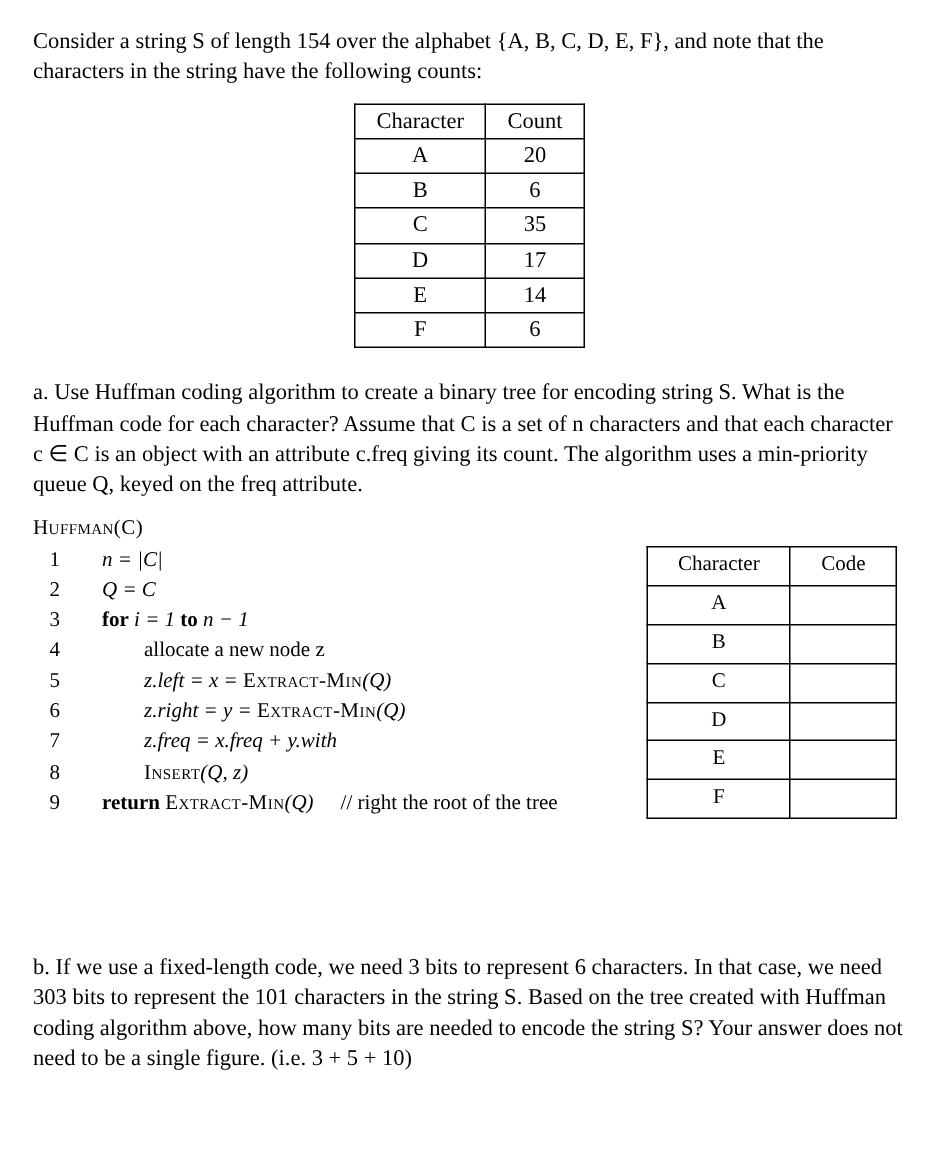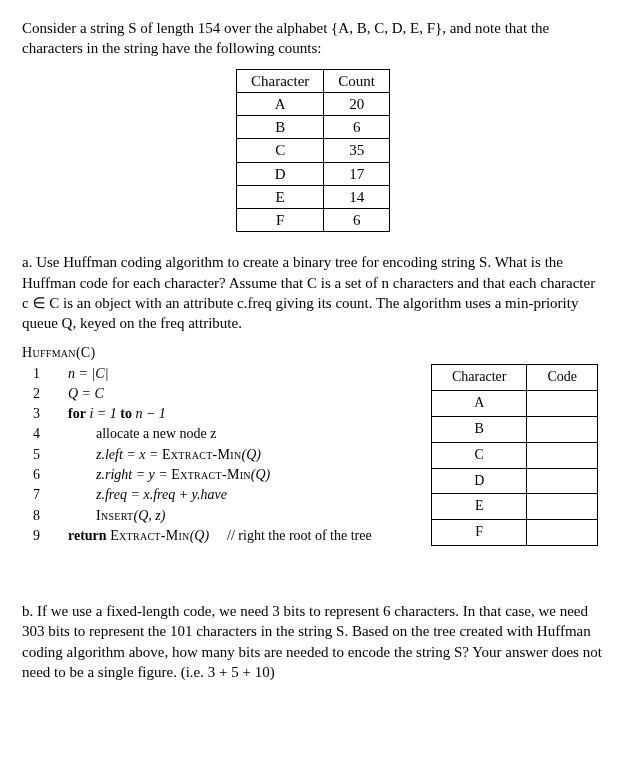--- a/index.html
+++ b/index.html
@@ -52,21 +52,21 @@
     border-collapse: collapse;
     margin-right: 6px;
   }
   .code-table th, .code-table td {
     border: 1px solid #000;
     padding: 3px 20px;
     text-align: center;
     font-weight: normal;
     font-size: 14px;
   }
-  .part-b { margin-top: 55px; }
+  .part-b { margin-top: 89px; }
 </style>
 </head>
 <body>
 
 <div class="intro">Consider a string S of length 154 over the alphabet {A, B, C, D, E, F}, and note that the characters in the string have the following counts:</div>
 
 <table class="count-table">
   <tbody>
       <tr>
     <th>Character</th>
@@ -123,21 +123,21 @@
     <div class="algo-line">
         <span class="lineno">5</span>
         <span class="ind2"><span class="it">z.left = x = </span><span class="sc">Extract-Min</span><span class="it">(Q)</span></span>
       </div>
     <div class="algo-line">
         <span class="lineno">6</span>
         <span class="ind2"><span class="it">z.right = y = </span><span class="sc">Extract-Min</span><span class="it">(Q)</span></span>
       </div>
     <div class="algo-line">
         <span class="lineno">7</span>
-        <span class="ind2"><span class="it">z.freq = x.freq + y.have</span></span>
+        <span class="ind2"><span class="it">z.freq = x.freq + y.with</span></span>
       </div>
     <div class="algo-line">
         <span class="lineno">8</span>
         <span class="ind2"><span class="sc">Insert</span><span class="it">(Q, z)</span></span>
       </div>
     <div class="algo-line">
         <span class="lineno">9</span>
         <span class="ind1"><span class="kw">return </span><span class="sc">Extract-Min</span><span class="it">(Q)</span><span class="comment">// right the root of the tree</span></span>
       </div>
   </div>

